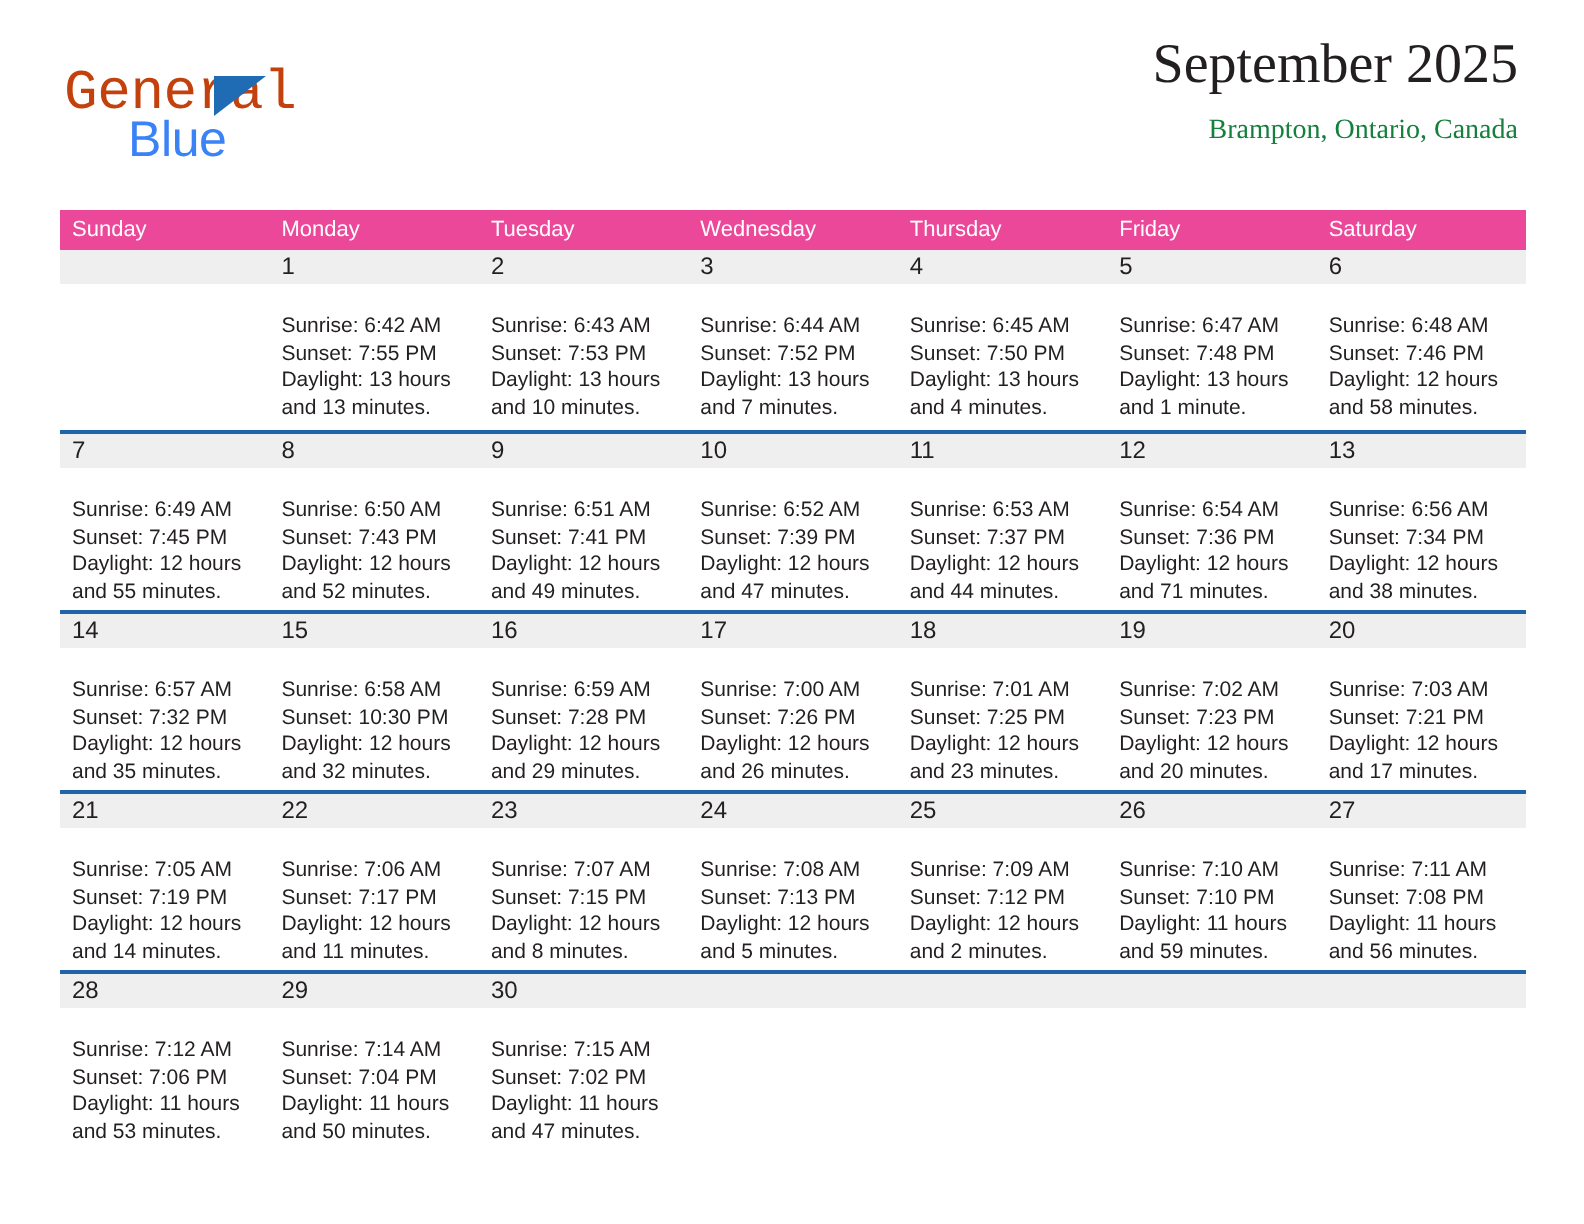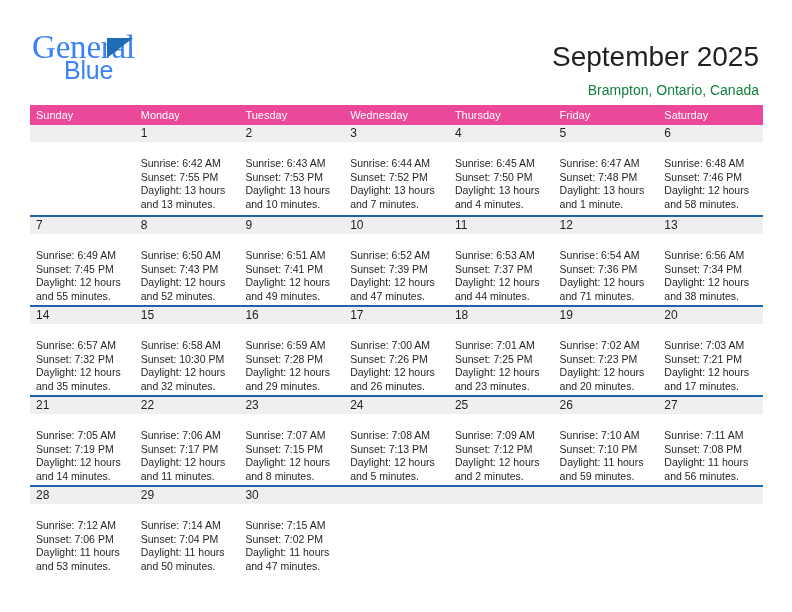--- a/index.html
+++ b/index.html
@@ -31,24 +31,24 @@
     position: absolute;
     left: 32px;
     top: 34px;
     width: 220px;
     height: 58px;
   }
   .logo-general {
     position: absolute;
     left: 0;
     top: 0;
-    font-size: 33px;
+    font-size: 28px;
     letter-spacing: -0.2px;
-    color: #3b82f6;
-    font-family: Liberation Serif, serif;
+    color: #c2410c;
+    font-family: Liberation Mono, monospace;
     line-height: 27px;
   }
   .logo-triangle {
     position: absolute;
     left: 75px;
     top: 4px;
     width: 0;
     height: 0;
     border-left: 26px solid #1f6cb4;
     border-bottom: 20px solid transparent;
@@ -59,22 +59,23 @@
     top: 23px;
     font-size: 25px;
     letter-spacing: -0.2px;
     color: #3b82f6;
     line-height: 27px;
   }
 
   .title-block {
     position: absolute;
     right: 33px;
-    top: 40px;
+    top: 16px;
     text-align: right;
+    font-family: Liberation Serif, serif;
   }
   .cal-title {
     font-size: 28px;
     color: #231f20;
     line-height: 34px;
     white-space: nowrap;
     font-weight: normal;
     margin: 0;
   }
   .cal-subtitle {

